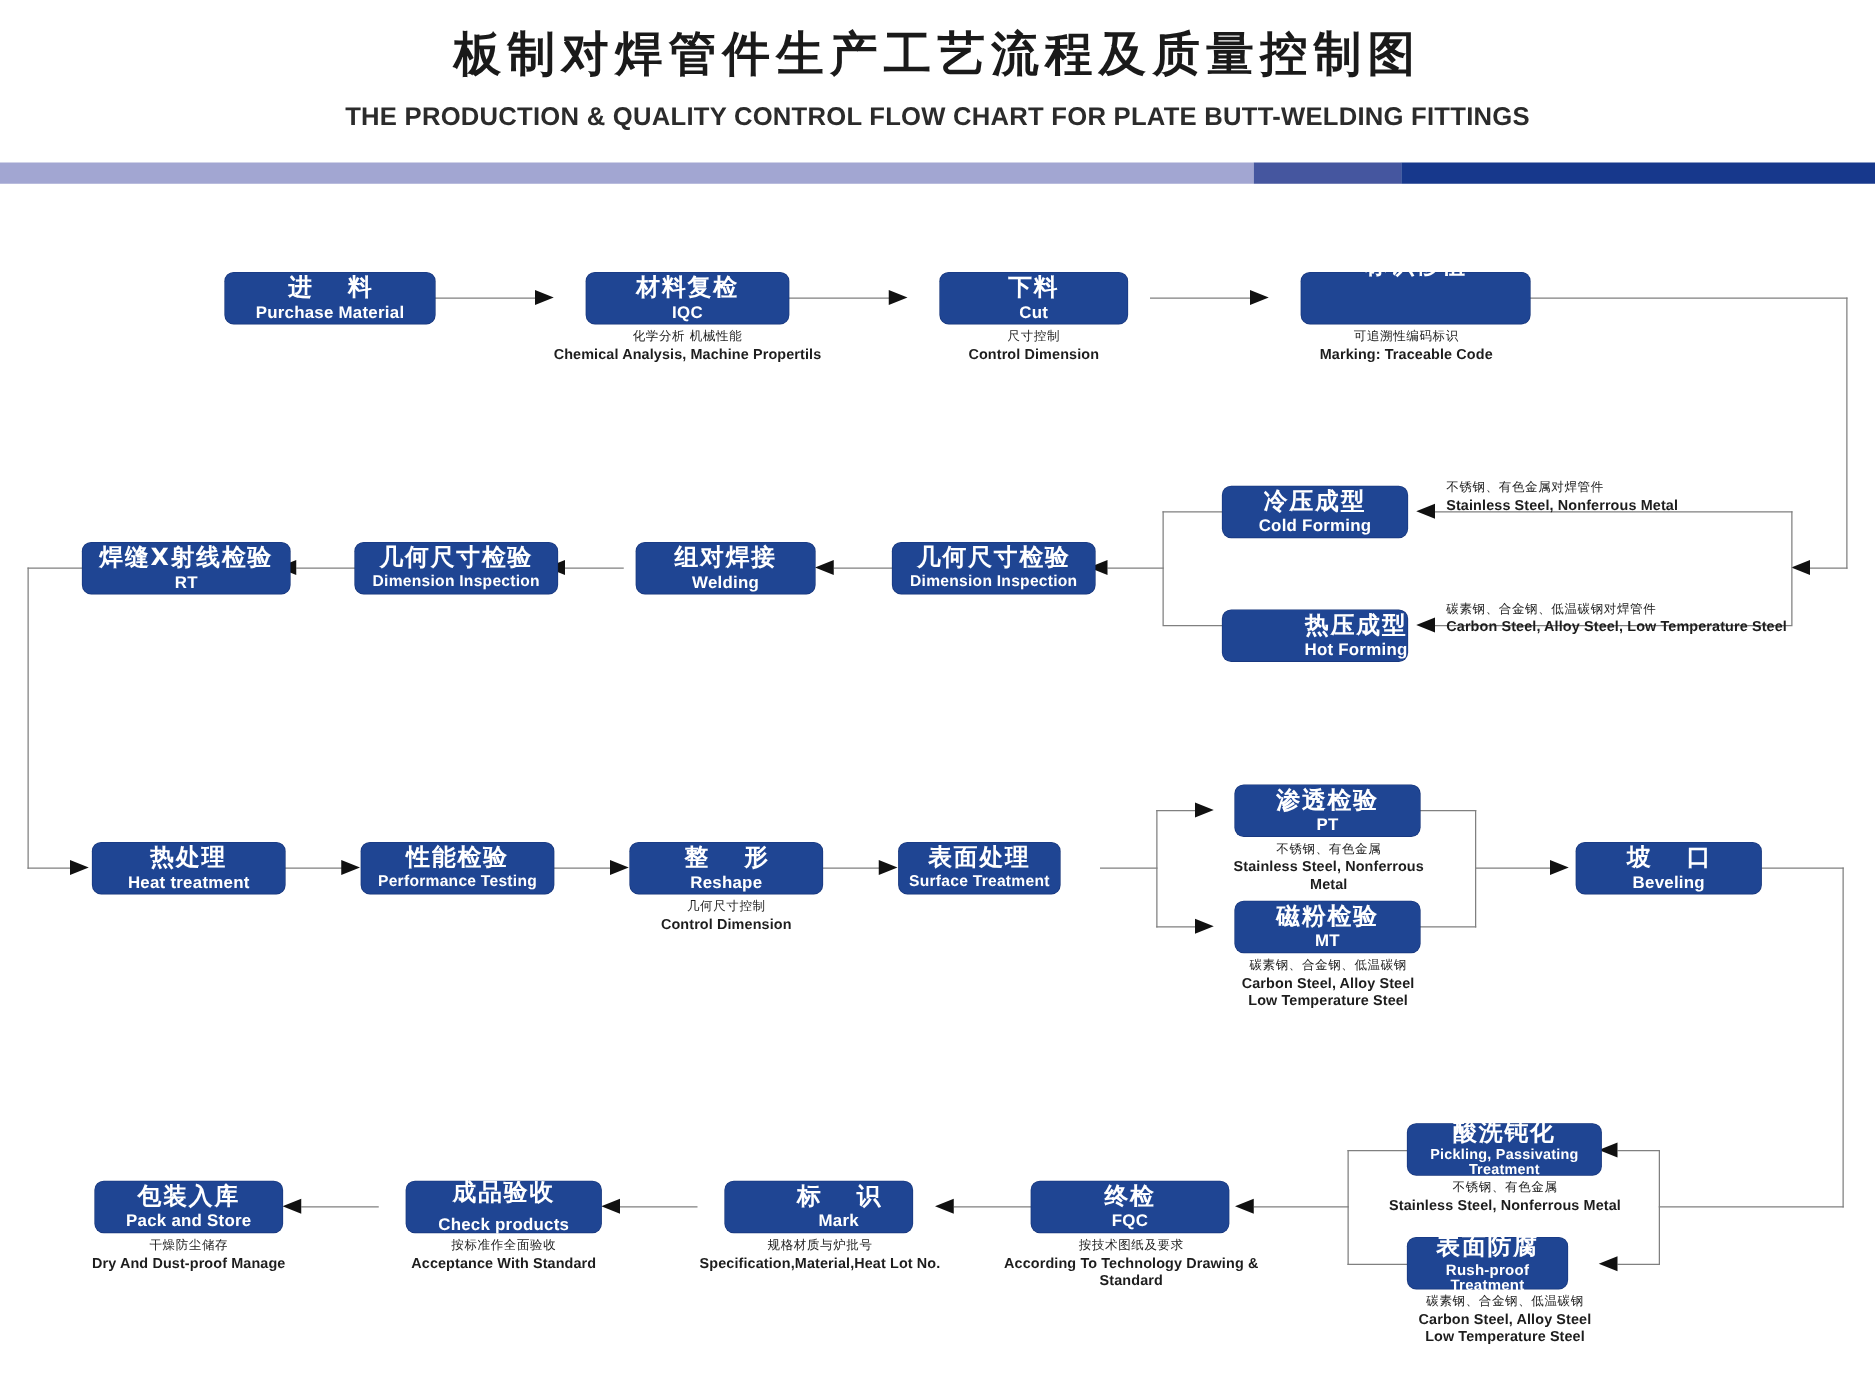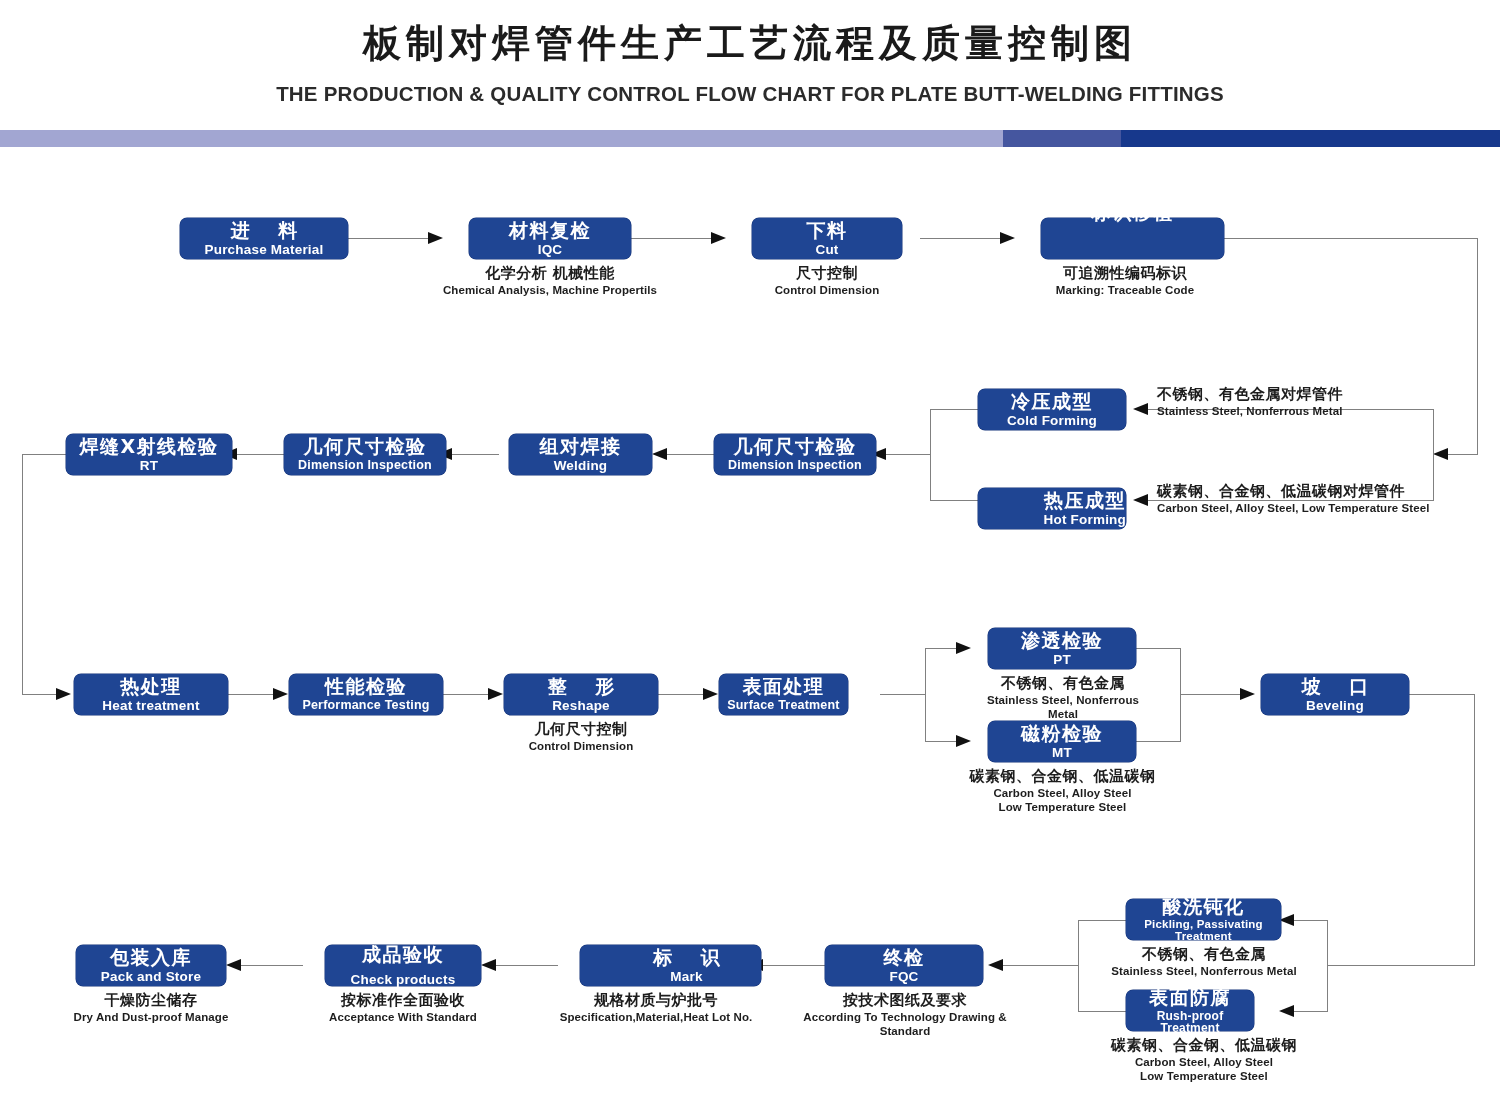--- a/index.html
+++ b/index.html
@@ -42,22 +42,22 @@
   }
   .box .cn.sp{letter-spacing:11px;text-indent:11px;}
   .box .en{font-size:13.5px;font-weight:bold;letter-spacing:.2px;}
   .box .en.sm{font-size:12.5px;}
 
   
   .cap{
     position:absolute;text-align:center;color:#1d1d1d;line-height:1.25;
   }
   .cap .c{
-    font-size:15px;font-family:"DejaVu Sans","Liberation Sans",sans-serif;
-    letter-spacing:.5px;display:block;font-weight:bold;
+    font-size:10px;font-family:"DejaVu Sans","Liberation Sans",sans-serif;
+    letter-spacing:.5px;display:block;
   }
   .cap .e{font-size:11.5px;font-weight:bold;letter-spacing:.1px;display:block;}
   .cap.left{text-align:left;}
 
   
   .ln{position:absolute;background:#808080;}
   .lnh{height:1.3px;}
   .lnv{width:1.3px;}
   .arw{
     position:absolute;width:0;height:0;
@@ -302,21 +302,21 @@
 
   <div class="box" style="left:825px;top:945px;width:158px;height:41px;">
     <span class="cn">终检</span>
     <span class="en">FQC</span>
   </div>
   <div class="cap" style="left:800px;top:991px;width:210px;text-align:center;">
     <span class="c">按技术图纸及要求</span>
     <span class="e">According To Technology Drawing &amp;  Standard</span>
   </div>
 
-  <div class="box" style="left:580px;top:945px;width:181px;height:41px;padding-left:32px;">
+  <div class="box" style="left:580px;top:945px;width:150px;height:41px;padding-left:32px;">
     <span class="cn sp">标  识</span>
     <span class="en">Mark</span>
   </div>
   <div class="cap" style="left:550px;top:991px;width:212px;">
     <span class="c">规格材质与炉批号</span>
     <span class="e">Specification,Material,Heat Lot No.</span>
   </div>
 
   <div class="box" style="left:325px;top:945px;width:156px;height:41px;justify-content:space-between;">
     <span class="cn">成品验收</span>

